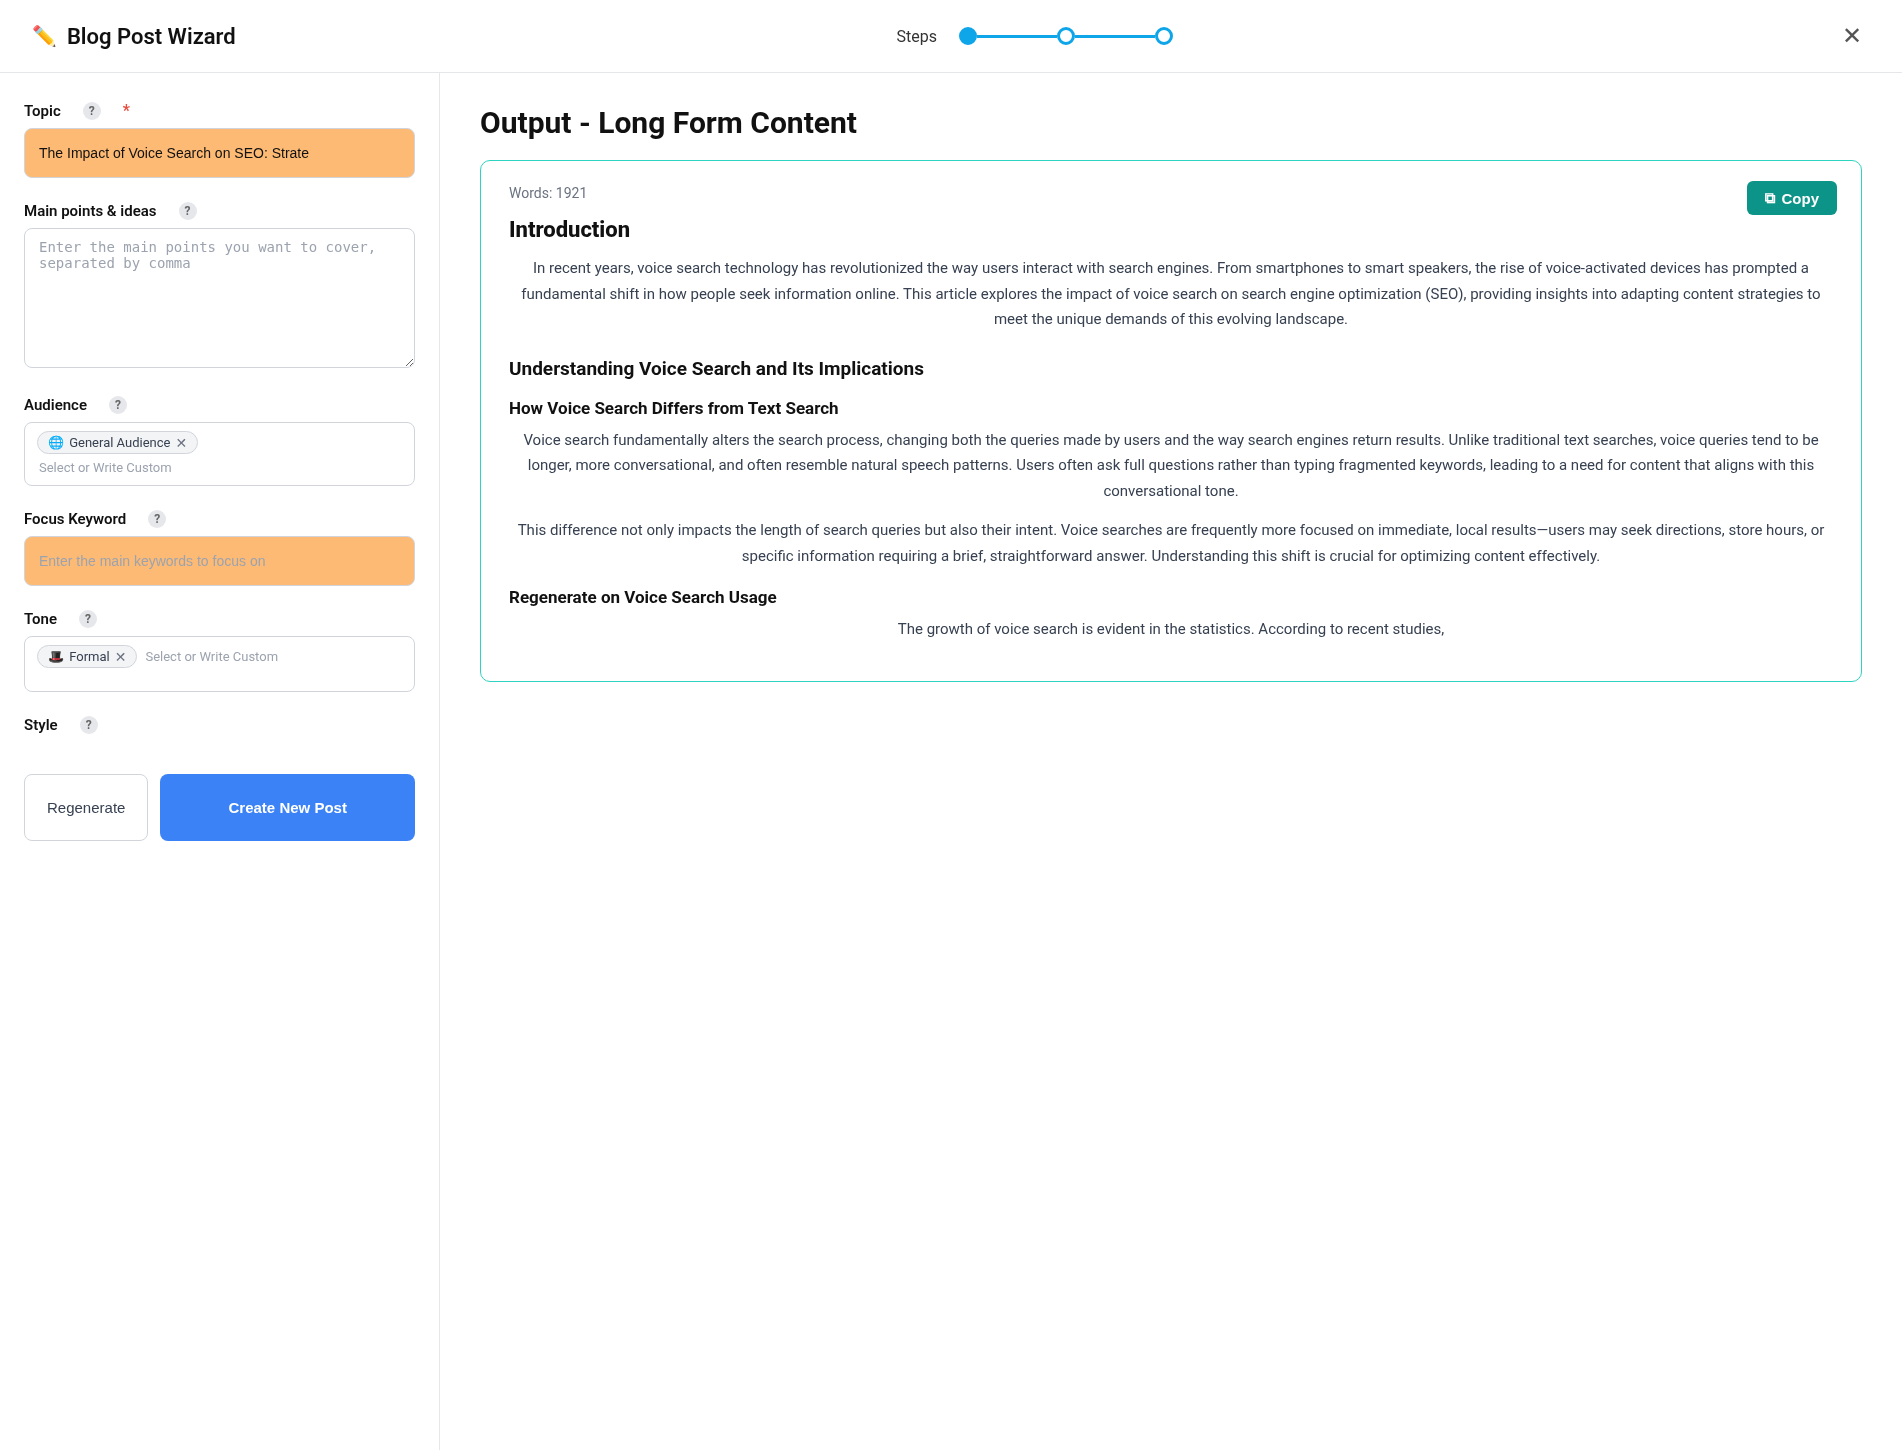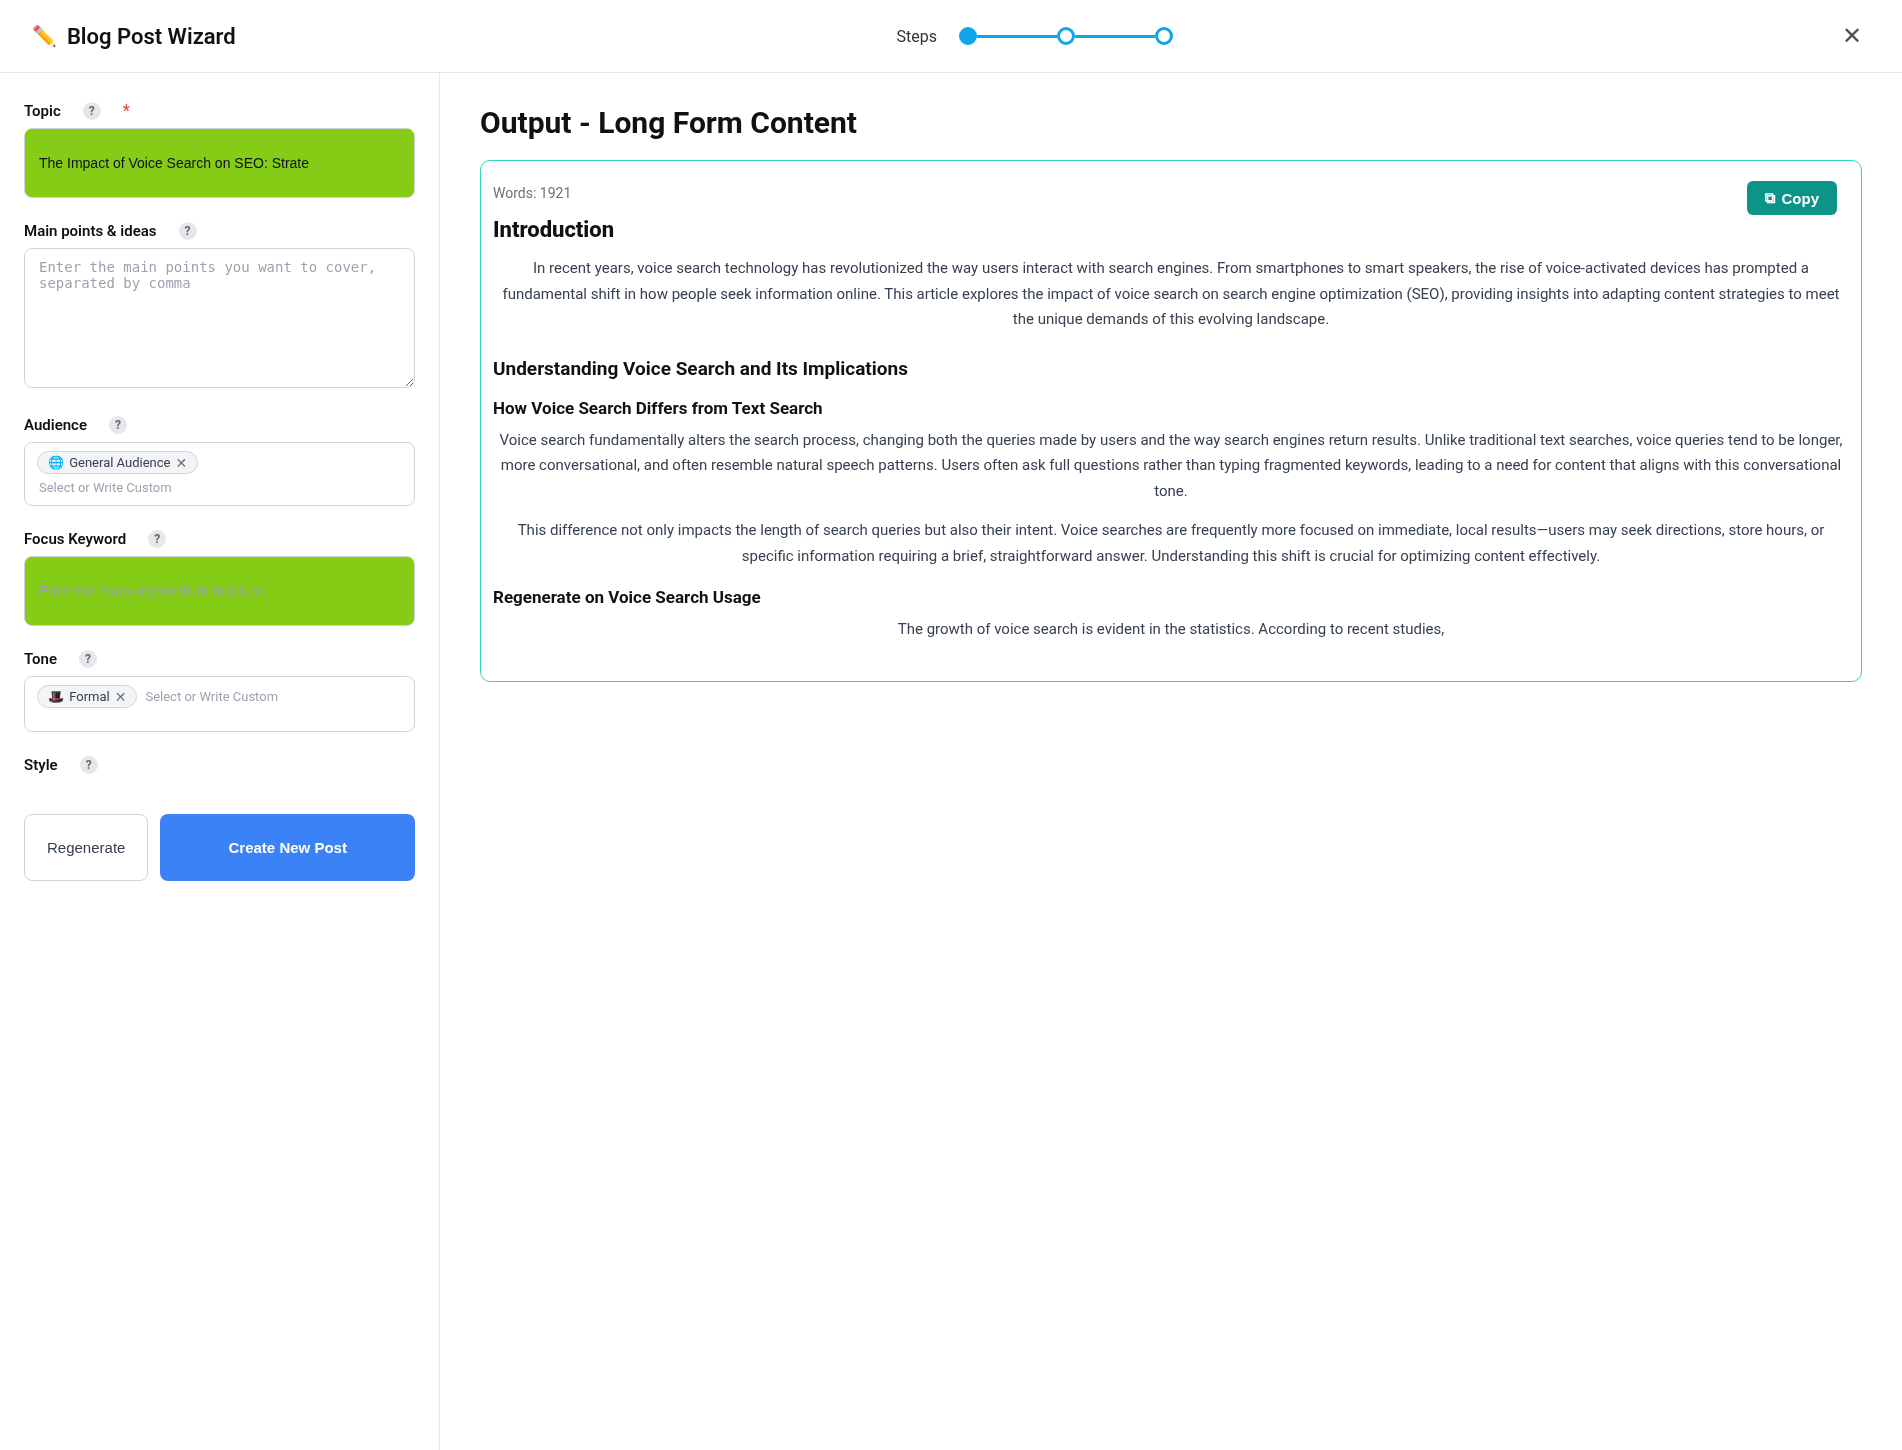--- a/index.html
+++ b/index.html
@@ -119,27 +119,27 @@
       font-size: 12px;
       display: inline-flex;
       align-items: center;
       justify-content: center;
       cursor: pointer;
       font-weight: 700;
     }
 
     .text-input {
       width: 100%;
-      padding: 26px 14px;
+      padding: 16px 14px;
       border: 1.5px solid #d1d5db;
       border-radius: 8px;
       font-size: 14px;
       color: #111;
       outline: none;
-      background: #84cc16;
+      background: #fdba74;
     }
     .text-input::placeholder {
       color: #9ca3af;
     }
 
     .textarea-input {
       width: 100%;
       height: 140px;
       padding: 10px 14px;
       border: 1.5px solid #d1d5db;
@@ -232,21 +232,21 @@
     .output-title {
       font-size: 30px;
       font-weight: 700;
       color: #111;
       margin-bottom: 20px;
     }
 
     .output-card {
       border: 1.5px solid #2dd4bf;
       border-radius: 10px;
-      padding: 24px 12px;
+      padding: 24px 28px;
       background: #fff;
       position: relative;
     }
 
     .words-count {
       font-size: 14px;
       color: #6b7280;
       margin-bottom: 16px;
     }
 

